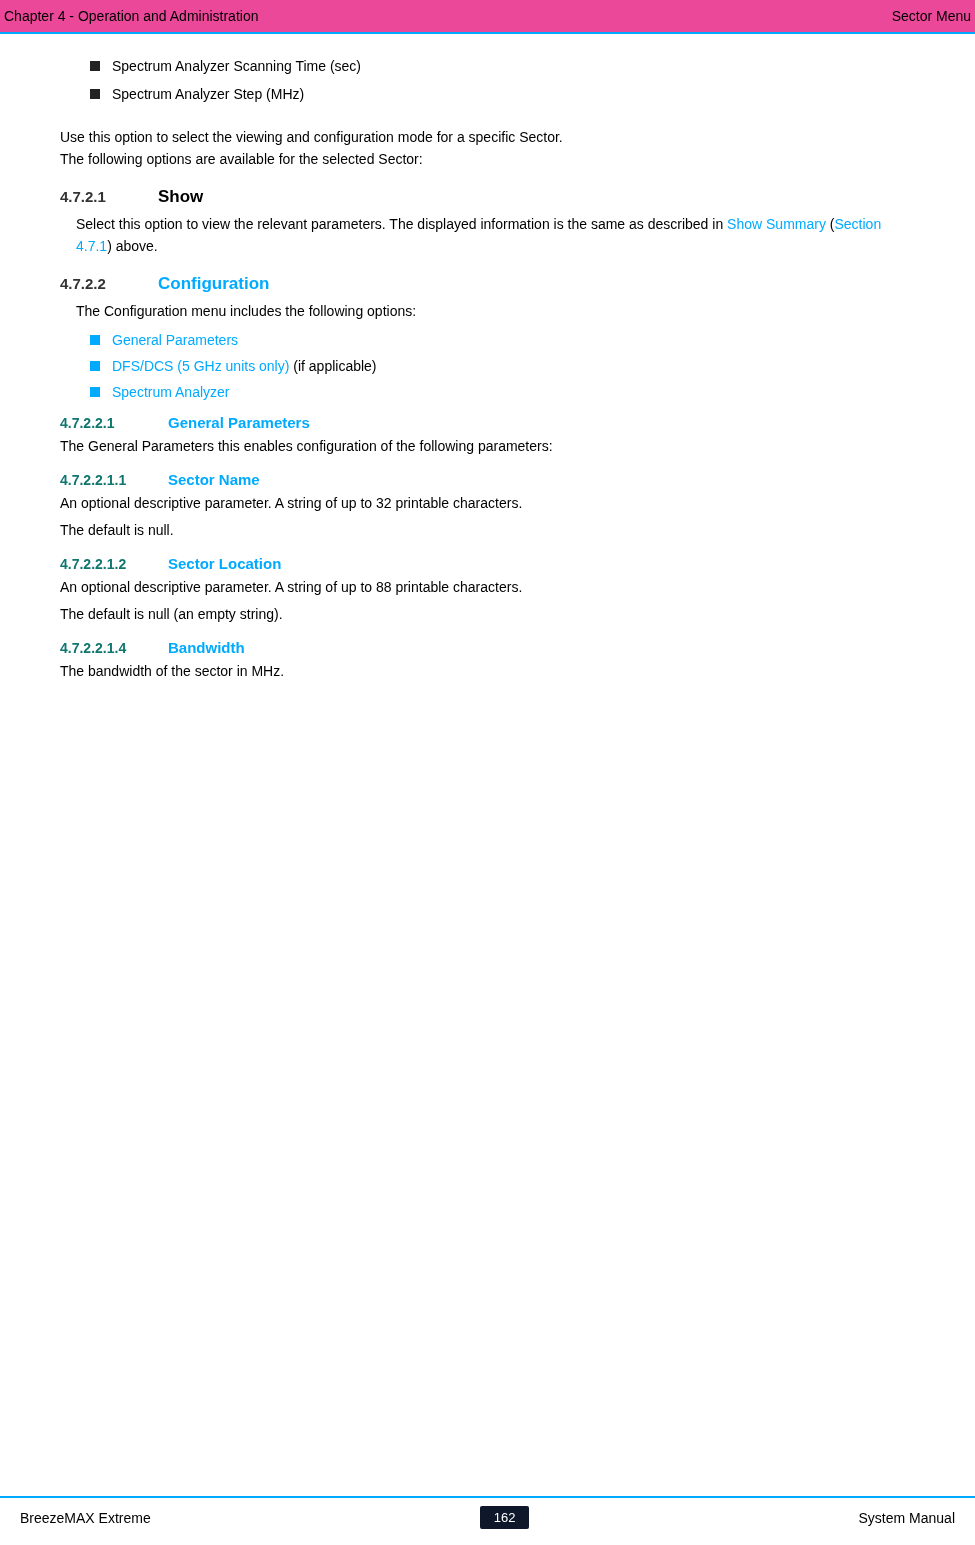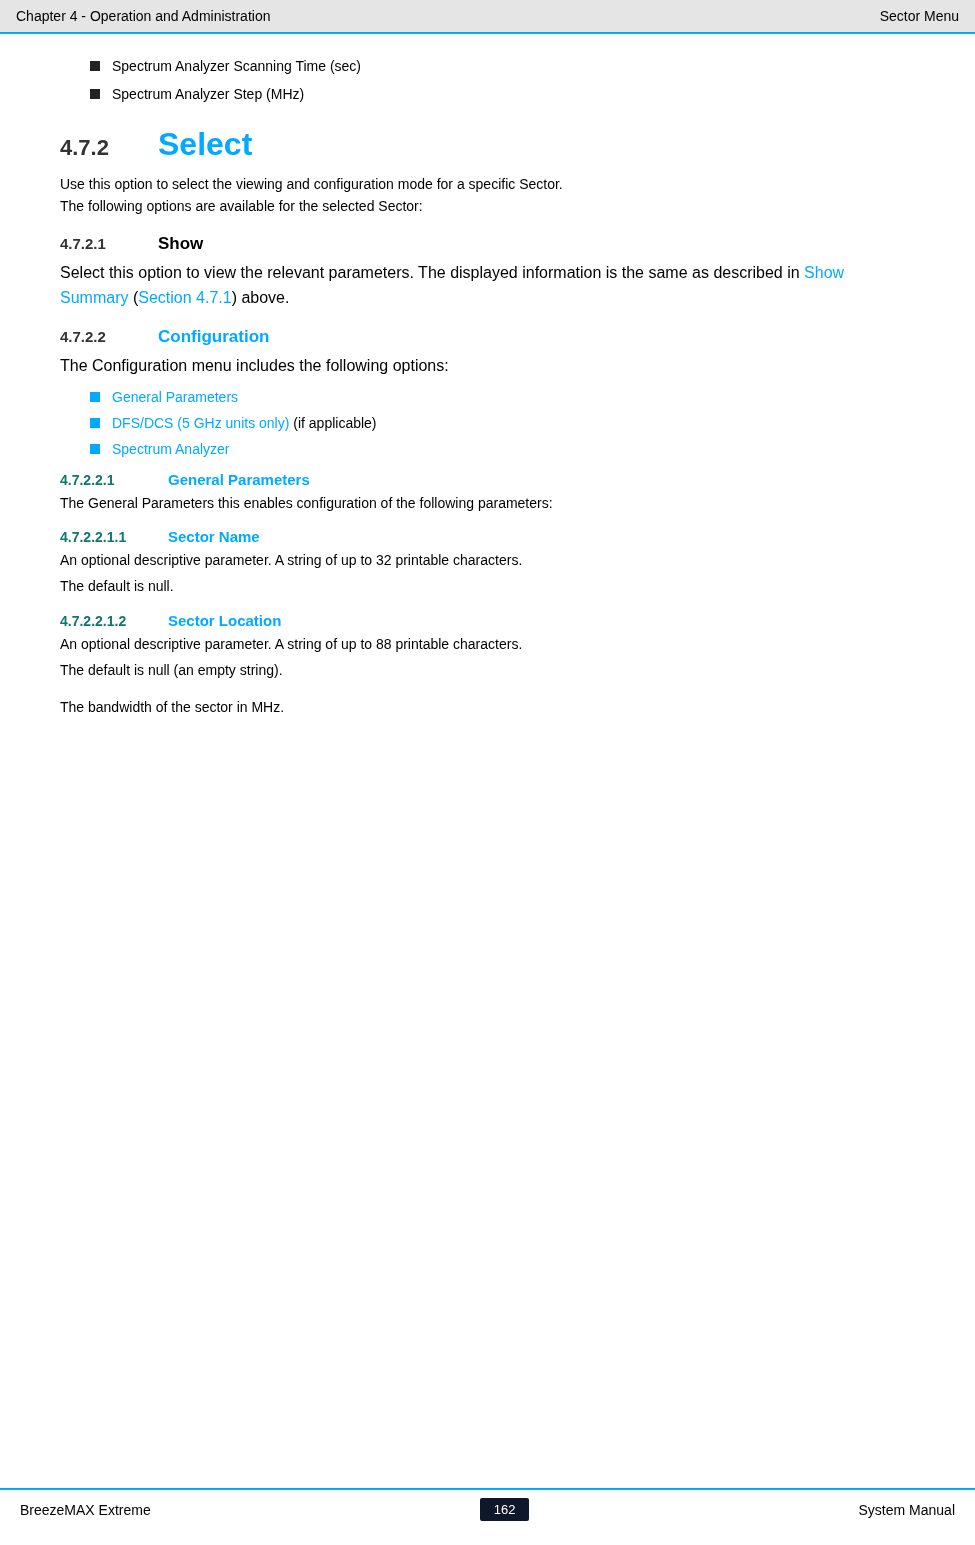--- a/index.html
+++ b/index.html
@@ -10,32 +10,32 @@
       color: #000;
       width: 975px;
       min-height: 1545px;
       position: relative;
     }
     .header-bar {
       display: flex;
       justify-content: space-between;
       align-items: center;
       border-bottom: 2px solid #00aaff;
-      padding: 8px 16px;
-      background: #e5e5e5;
+      padding: 8px 4px;
+      background: #ec4899;
     }
     .footer-bar {
       display: flex;
       justify-content: space-between;
       align-items: center;
       border-top: 2px solid #00aaff;
       padding: 8px 20px;
       background: #fff;
       position: absolute;
-      bottom: 16px;
+      bottom: 8px;
       left: 0;
       right: 0;
     }
     .footer-center {
       background: #0f172a;
       color: #fff;
       padding: 4px 14px;
       font-size: 13px;
       border-radius: 2px;
     }
@@ -104,22 +104,22 @@
       font-size: 17px;
       font-weight: bold;
       color: #000;
     }
     .subsec-title-blue {
       font-size: 17px;
       font-weight: bold;
       color: #00aaff;
     }
     .subsec-desc {
-      margin: 6px 0 6px 0;
-      font-size: 16px;
+      margin: 6px 0 6px 16px;
+      font-size: 14px;
       line-height: 1.6;
       color: #000;
     }
     .sub-bullet {
       display: flex;
       align-items: flex-start;
       margin: 10px 0 10px 30px;
     }
     .sub-bullet-square {
       width: 10px;
@@ -180,24 +180,20 @@
   <div class="bullet-item">
     <div class="bullet-square"></div>
     <span class="bullet-text">Spectrum Analyzer Scanning Time (sec)</span>
   </div>
   <div class="bullet-item">
     <div class="bullet-square"></div>
     <span class="bullet-text">Spectrum Analyzer Step (MHz)</span>
   </div>
 
   <div class="section-472">
-    <div class="section-472-title">
-      <span class="section-num">4.7.2</span>
-      <span class="section-title-large">Select</span>
-    </div>
     <div class="section-desc">
       <span>Use this option to select the viewing and configuration mode for a specific Sector.</span><br>
       <span>The following options are available for the selected Sector:</span>
     </div>
   </div>
 
   <div class="subsection">
     <div class="subsection-header">
       <span class="subsec-num">4.7.2.1</span>
       <span class="subsec-title">Show</span>
@@ -251,20 +247,24 @@
     <div class="subsubsec-header">
       <span class="subsubsec-num">4.7.2.2.1.2</span>
       <span class="subsubsec-title">Sector Location</span>
     </div>
     <div class="subsubsec-desc">An optional descriptive parameter. A string of up to 88 printable characters.</div>
     <div class="subsubsec-desc">The default is null (an empty string).</div>
   </div>
 
 
   <div class="subsubsection">
+    <div class="subsubsec-header">
+      <span class="subsubsec-num">4.7.2.2.1.4</span>
+      <span class="subsubsec-title">Bandwidth</span>
+    </div>
     <div class="subsubsec-desc">The bandwidth of the sector in MHz.</div>
   </div>
 
 </div>
 
 <div class="footer-bar">
   <span>BreezeMAX Extreme</span>
   <span class="footer-center">162</span>
   <span>System Manual</span>
 </div>

